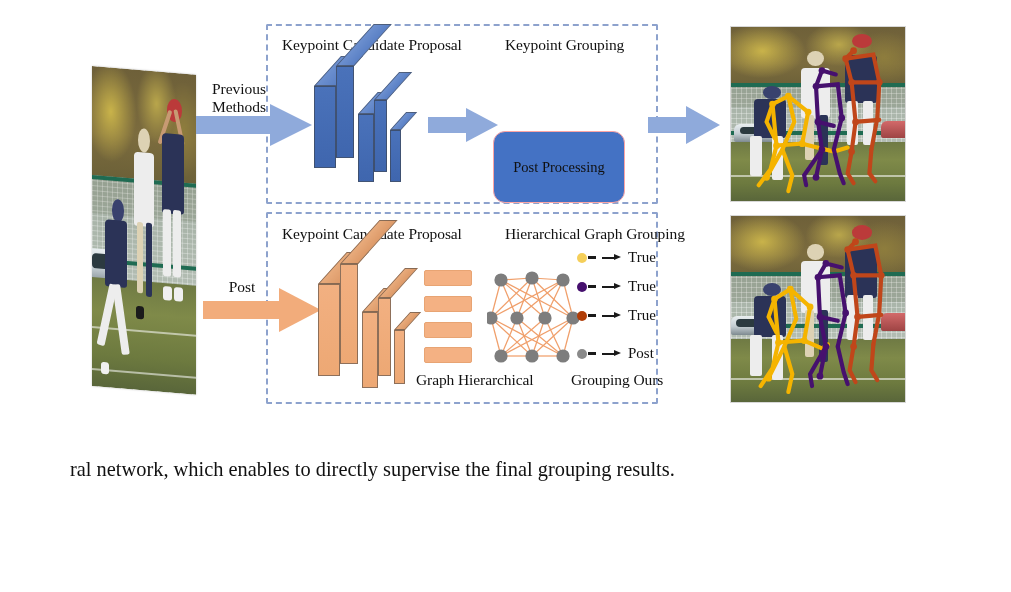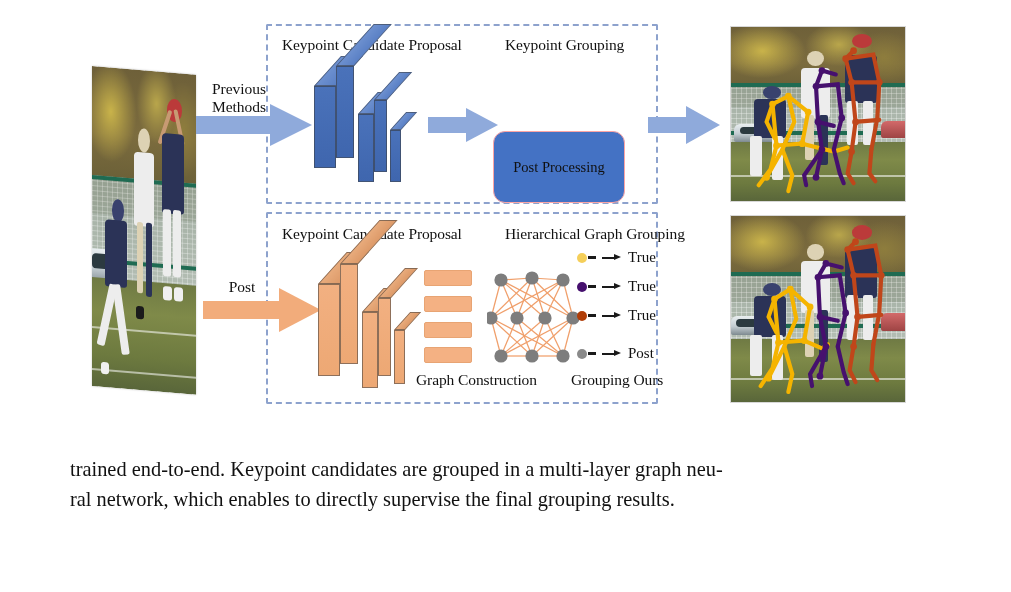--- a/index.html
+++ b/index.html
@@ -537,21 +537,21 @@
       <span class="leg-text">True</span>
     </div>
     <div class="leg-row" style="margin-top:9px;">
       <span class="leg-dot" style="background:#8a8a8a;"></span>
       <span class="leg-stub"></span>
       <span class="leg-arrow"></span>
       <span class="leg-text">Post</span>
     </div>
   </div>
 
-  <div class="abs sec-label" style="left:416px; top:371px;">Graph Construction</div>
+  <div class="abs sec-label" style="left:416px; top:371px;">Graph Hierarchical</div>
   <div class="abs sec-label" style="left:571px; top:371px;">Grouping Ours</div>
 
   <div class="abs photo-result" style="left:730px; top:215px; width:176px; height:188px;">
     <div class="scene">
       <div class="sky-trees"></div>
       <div class="fence" style="top:30%; height:38%;"></div>
       <div class="fence-rail" style="top:30%;"></div>
       <div class="fence-rail" style="top:58%;"></div>
       <div class="car" style="left:0%; top:54%; width:26%; height:10%;">
           <div class="car-win"></div>
@@ -628,15 +628,14 @@
           <circle cx="128" cy="102" r="3.4"></circle>
             <circle cx="124" cy="132" r="3.4"></circle>
         </g>
       </svg>
     </div>
   </div>
 
 </div>
 
 <div id="caption">
-  <div class="ln">trained end-to-end. Keypoint candidates are grouped in a multi-layer graph neu-</div>
   <div class="ln">ral network, which enables to directly supervise the final grouping results.</div>
 </div>
 
 </body></html>

